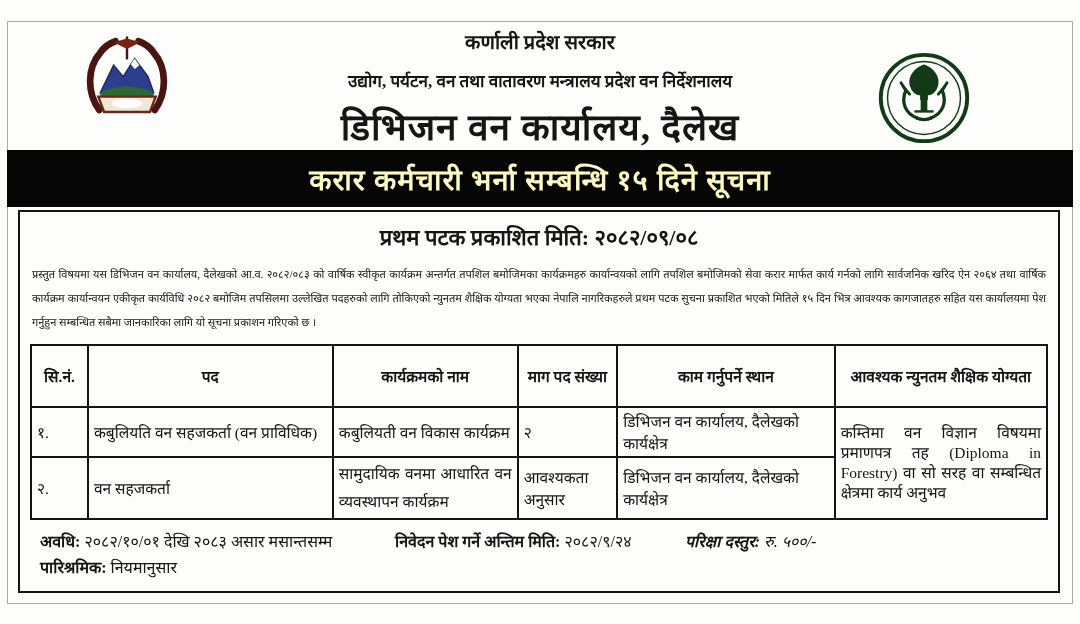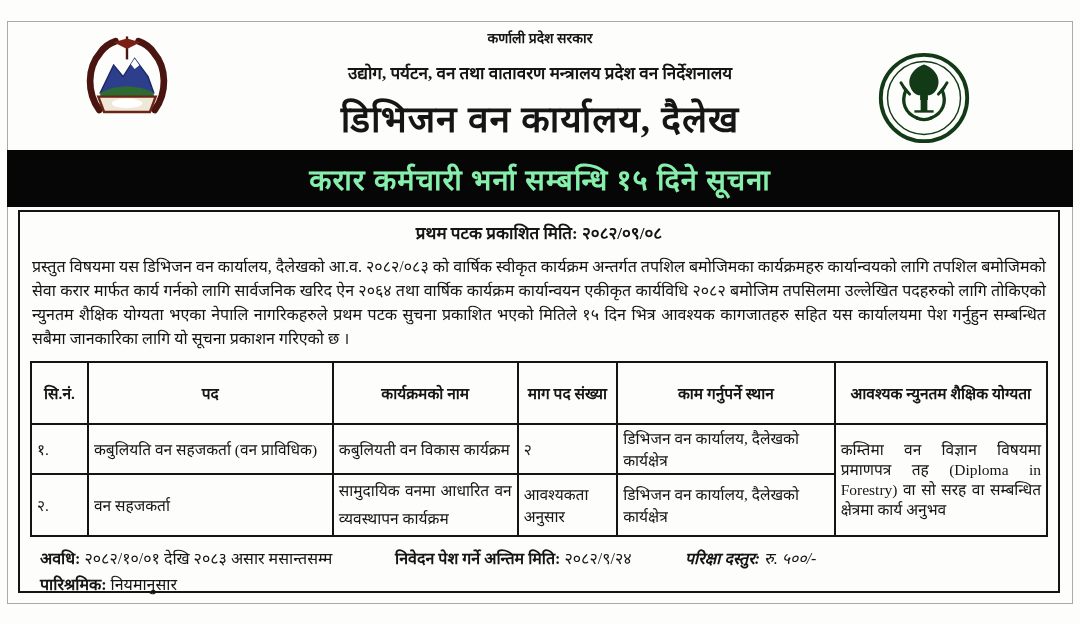--- a/index.html
+++ b/index.html
@@ -8,39 +8,39 @@
     background:#fdfdfc;overflow:hidden;
     font-family:"Liberation Serif","DejaVu Serif",serif;color:#151515;
   }
   .outer-frame{
     position:absolute;left:7px;right:7px;top:21px;bottom:20px;
     border:1px solid #a9a9a9;pointer-events:none;
   }
   
   .header{position:absolute;left:0;right:0;top:24px;height:124px;}
   .head-text{position:absolute;left:180px;right:180px;top:0;text-align:center;}
-  .gov-line{font-size:14px;font-weight:bold;margin-top:4px;}
+  .gov-line{font-size:20px;font-weight:bold;margin-top:4px;}
   .ministry-line{font-size:17px;font-weight:bold;margin-top:14px;}
   .office-line{font-size:37px;font-weight:bold;margin-top:8px;letter-spacing:1px;}
   .logo-left{position:absolute;left:84px;top:8px;}
   .logo-right{position:absolute;right:108px;top:26px;}
   
   .banner{
     position:absolute;left:7px;right:7px;top:150px;height:57px;background:#060606;
     display:flex;align-items:center;justify-content:center;
   }
-  .banner span{color:#86efac;font-size:29px;font-weight:bold;letter-spacing:1px;}
+  .banner span{color:#fef9c3;font-size:29px;font-weight:bold;letter-spacing:1px;}
   
   .content-box{
     position:absolute;left:18px;right:20px;top:210px;bottom:31px;
     border:2px solid #141414;background:#fdfdfc;padding:6px 10px 0 10px;box-sizing:border-box;
   }
-  .published{ text-align:center;font-weight:bold;font-size:17px;margin-top:3px;}
+  .published{ text-align:center;font-weight:bold;font-size:22px;margin-top:3px;}
   .body-par{
-    font-size:16px;line-height:24px;text-align:justify;margin:11px 2px 10px 2px;
+    font-size:11px;line-height:24px;text-align:justify;margin:11px 2px 10px 2px;
   }
   
   table.vacancy{width:100%;border-collapse:collapse;table-layout:fixed;}
   table.vacancy th,table.vacancy td{
     border:2px solid #141414;font-size:15.5px;padding:2px 5px;vertical-align:middle;
   }
   table.vacancy th{font-weight:bold;text-align:center;padding:19px 2px;}
   td.c-sn{text-align:left;padding-left:8px;}
   td.c-count{text-align:left;}
   td.c-qual{text-align:justify;line-height:20px;padding:2px 6px;}

